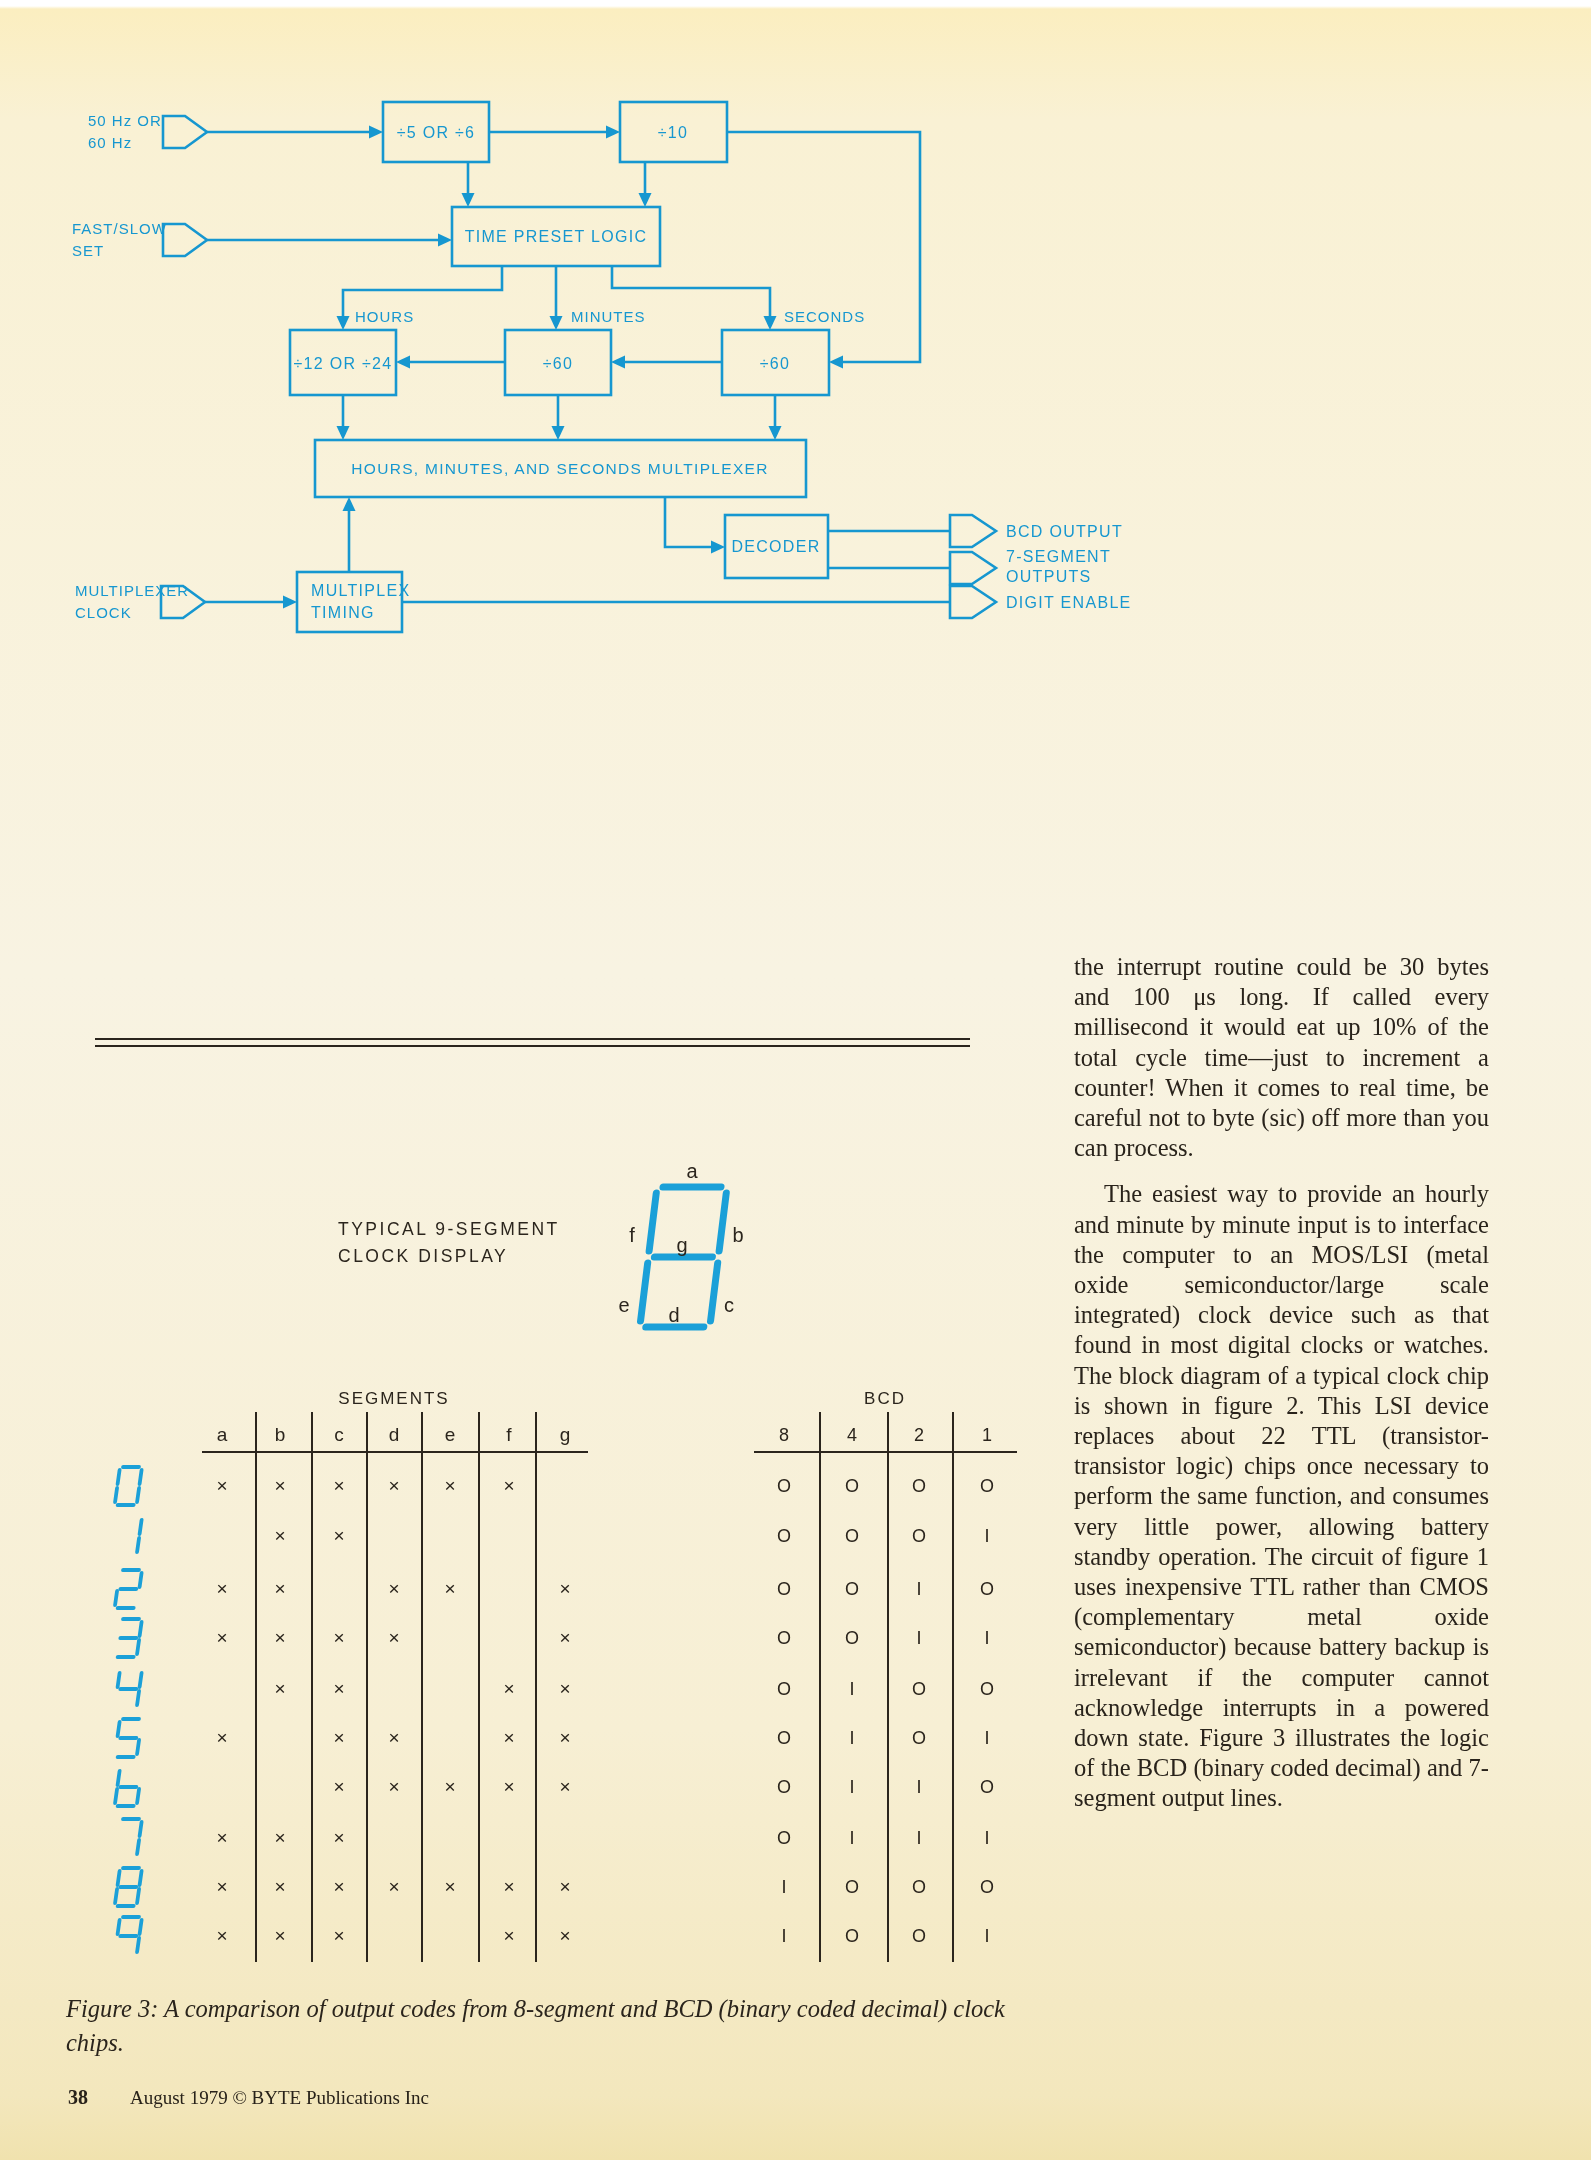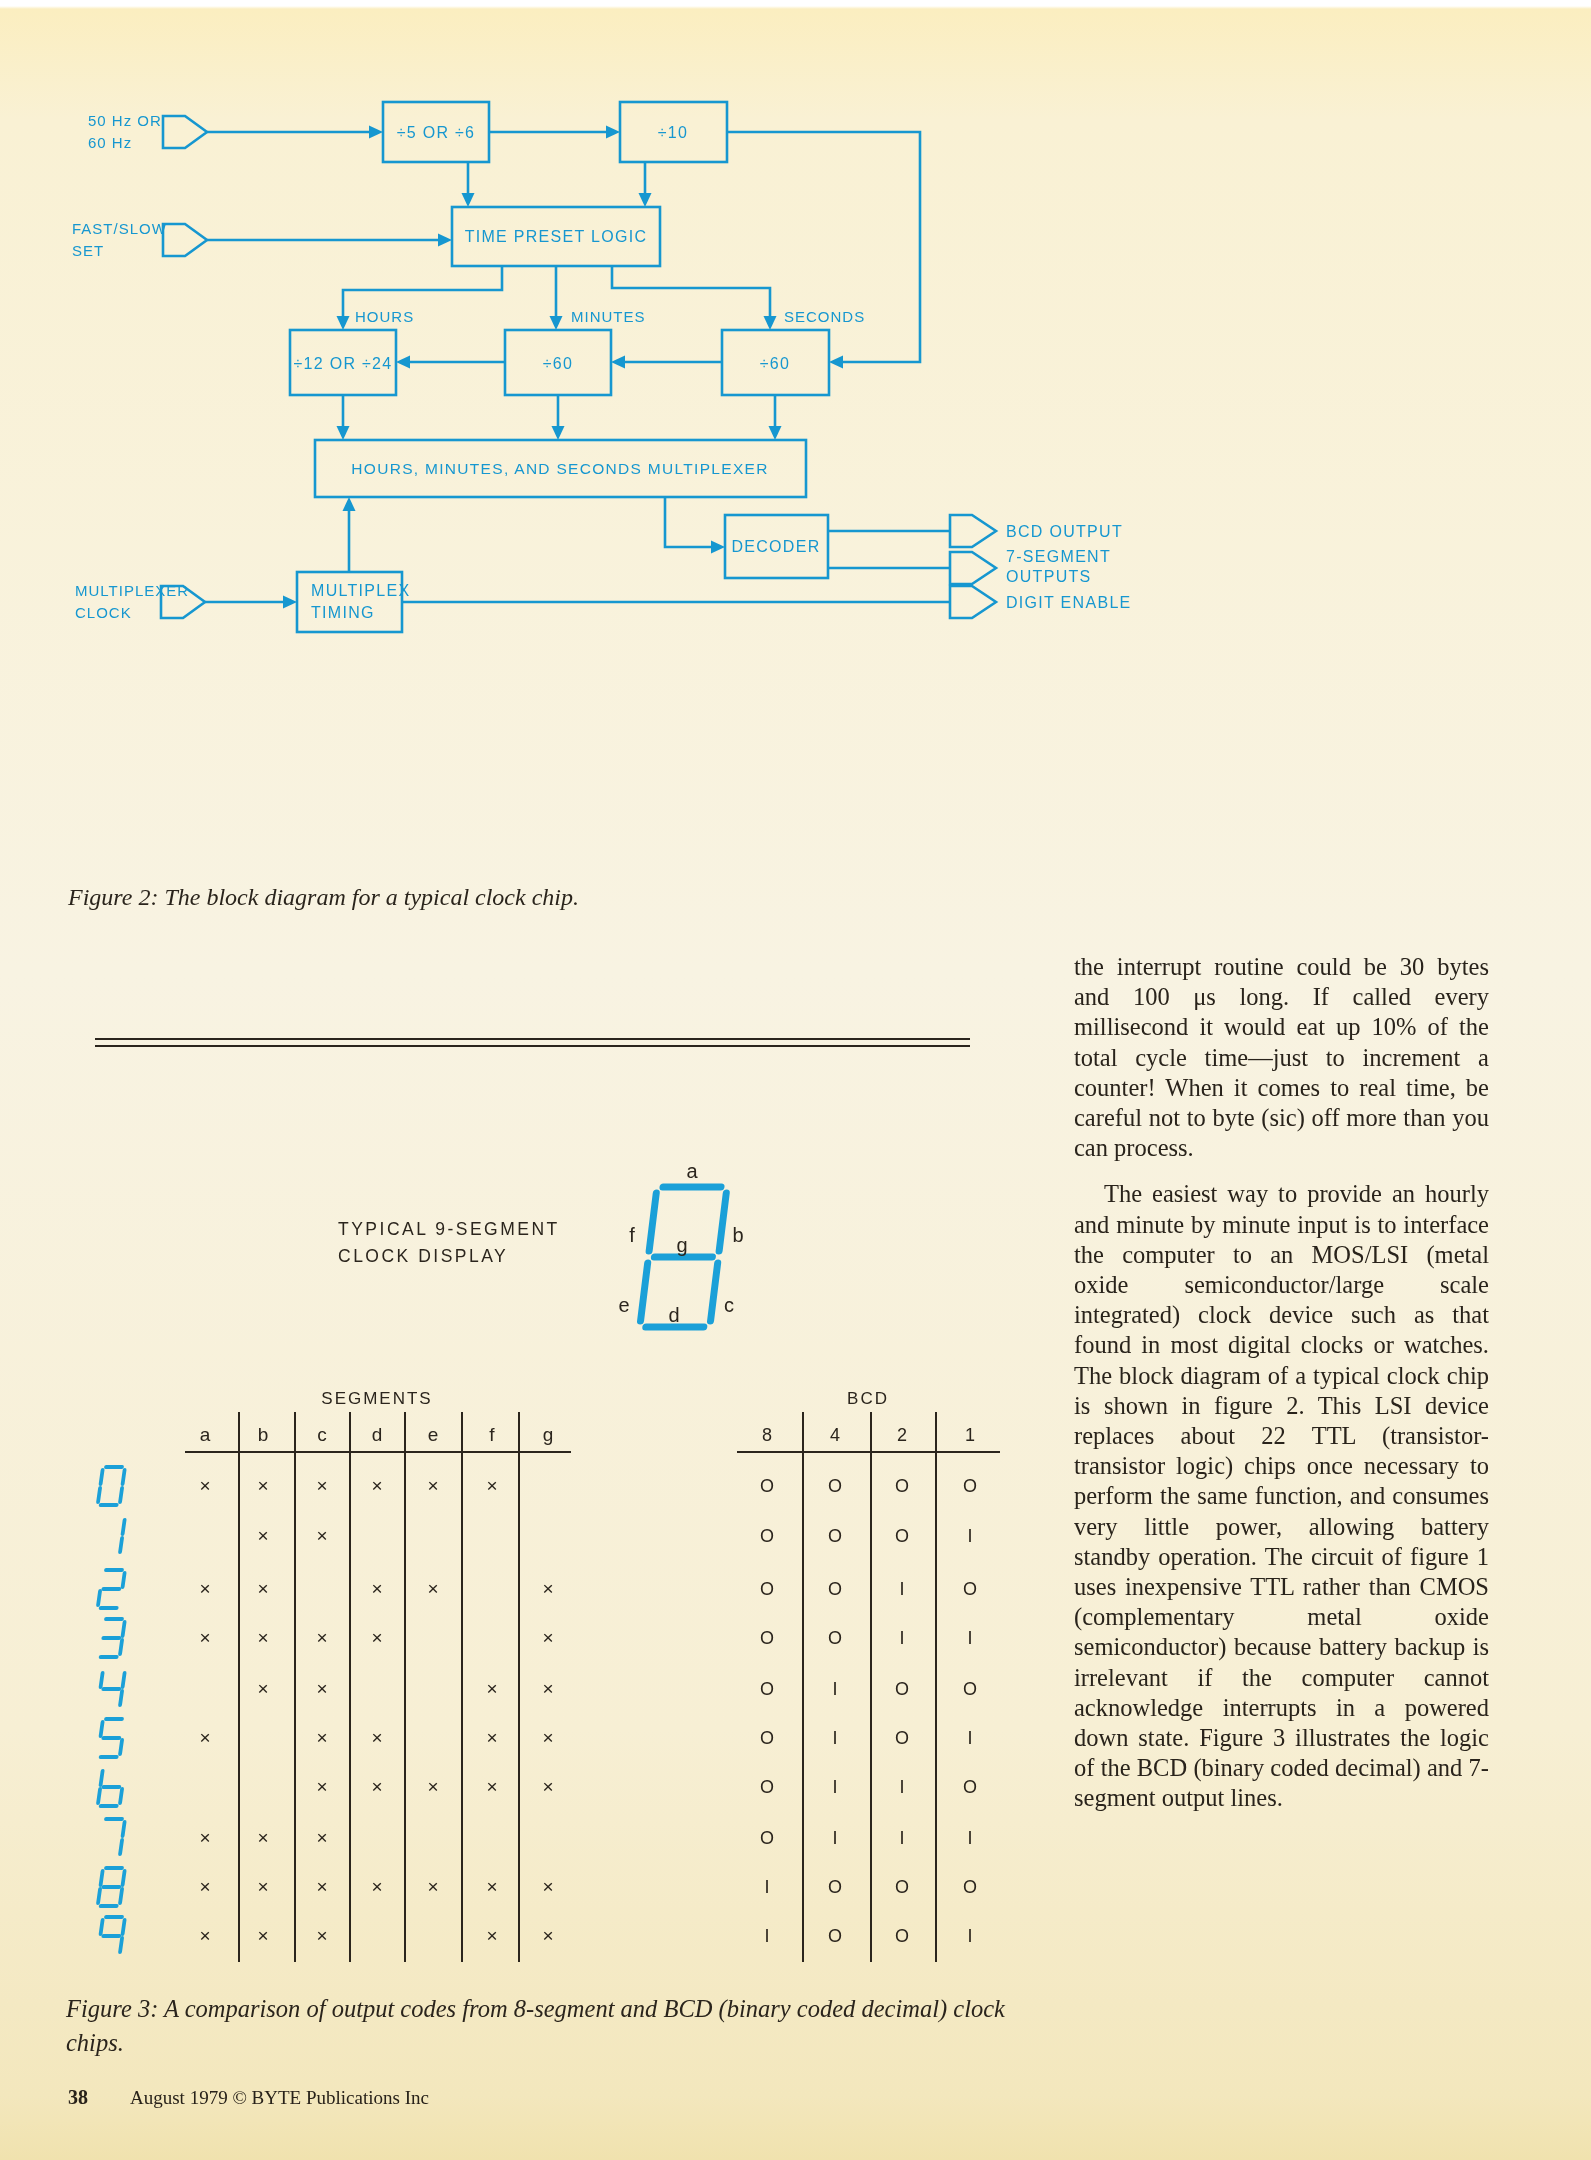--- a/index.html
+++ b/index.html
@@ -18,21 +18,21 @@
   .dtxt.small{font-size:15px;letter-spacing:1px;}
   .dtxt.mid{text-anchor:middle;}
   
   .display{position:absolute;left:612px;top:1162px;width:150px;height:200px;}
   .display .seg{stroke:#1ba0d8;stroke-width:7;stroke-linecap:round;fill:none;}
   .display .slab{font-family:"Liberation Sans",sans-serif;font-size:20px;fill:#2b251d;text-anchor:middle;}
   .displabel{left:338px;top:1216px;font-size:17.5px;letter-spacing:2.5px;line-height:27px;color:#2b251d;white-space:pre-line;}
   
   .dblrule{left:95px;top:1038px;width:875px;height:5px;border-top:2px solid #2b251d;border-bottom:2px solid #2b251d;}
   
-  #codes-table{position:absolute;left:85px;top:1383px;width:930px;height:600px;color:#2b251d;}
+  #codes-table{position:absolute;left:102px;top:1383px;width:930px;height:600px;color:#2b251d;}
   #codes-table .cell{position:absolute;transform:translate(-50%,-50%);font-family:"Liberation Sans",sans-serif;font-size:18px;color:#2b251d;}
   #codes-table .thead{position:absolute;transform:translate(-50%,-50%);font-family:"Liberation Sans",sans-serif;font-size:17px;letter-spacing:2px;color:#2b251d;}
   #codes-table .tline{position:absolute;background:#2b251d;}
   .dglyph{position:absolute;}
   .dglyph line{stroke:#1ba0d8;stroke-width:3.8;stroke-linecap:round;}
   
   .article{left:1058px;top:936px;width:447px;font-family:"Liberation Serif",serif;
            font-size:24.5px;line-height:30.2px;color:#29231b;text-align:justify;}
   .article p{margin:16px;}
   .article p.indent{text-indent:30px;}
@@ -130,21 +130,20 @@
     <text class="dtxt small" x="300" y="232">HOURS</text>
     <text class="dtxt small" x="516" y="232">MINUTES</text>
     <text class="dtxt small" x="729" y="232">SECONDS</text>
 
     <text class="dtxt" x="951" y="447">BCD OUTPUT</text>
     <text class="dtxt" x="951" y="472">7-SEGMENT</text>
     <text class="dtxt" x="951" y="492">OUTPUTS</text>
     <text class="dtxt" x="951" y="518">DIGIT ENABLE</text>
   </svg>
 
-  <div class="abs caption fig2cap">Figure 2: The block diagram for a typical clock chip.</div>
 
   <div class="abs dblrule"></div>
 
   <div class="abs sans displabel">TYPICAL 9-SEGMENT
 CLOCK DISPLAY</div>
 
   <svg class="display" viewBox="0 0 150 200">
     <g transform="translate(45,25) skewX(-7)">
       <path class="seg" d="M6 0 H64"></path>
       <path class="seg" d="M70 6 V64"></path>

